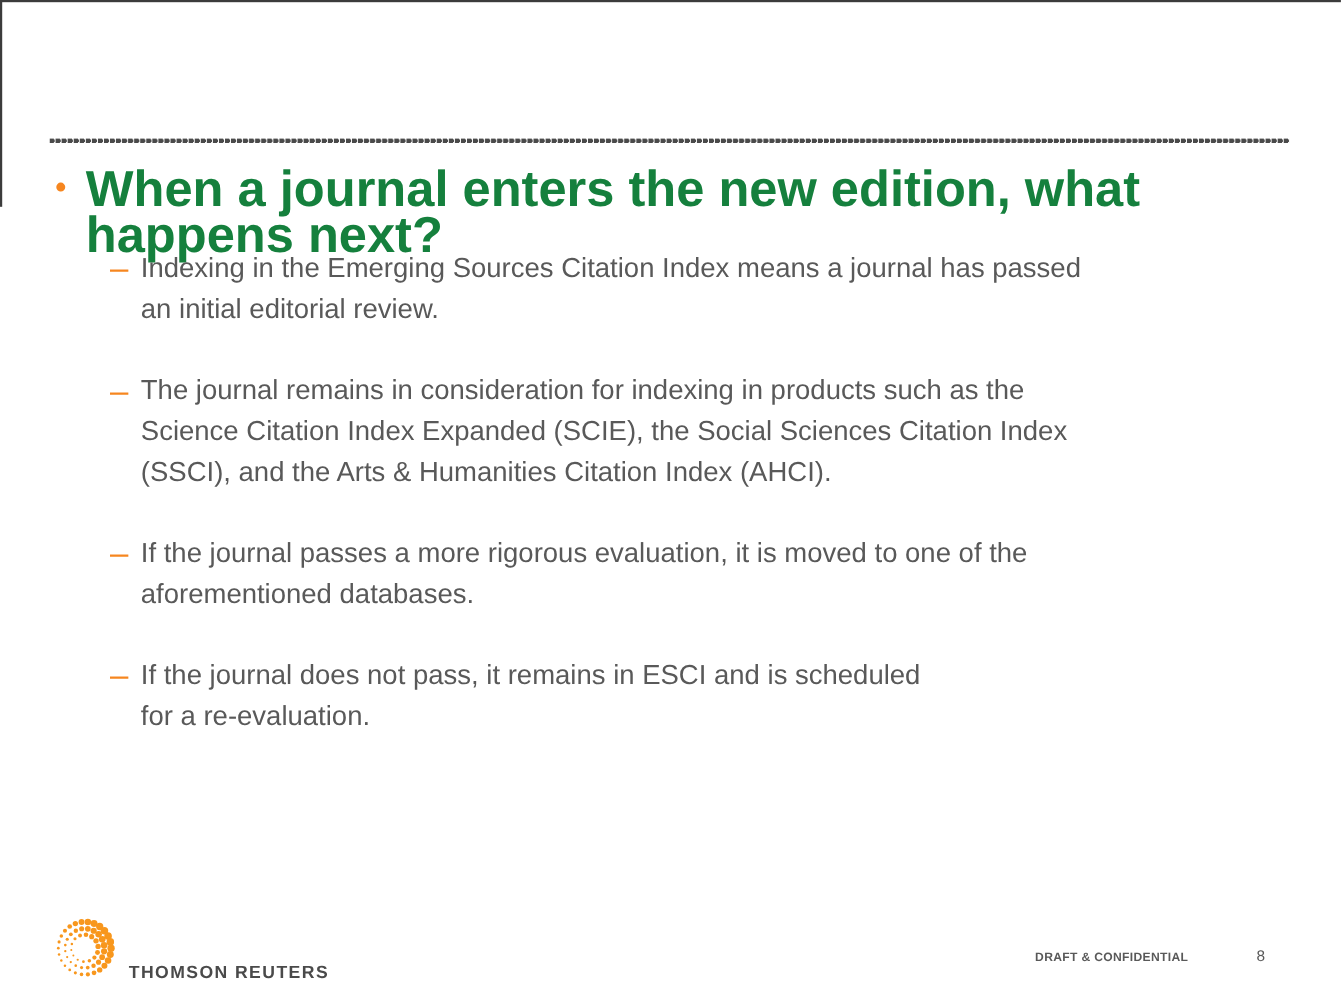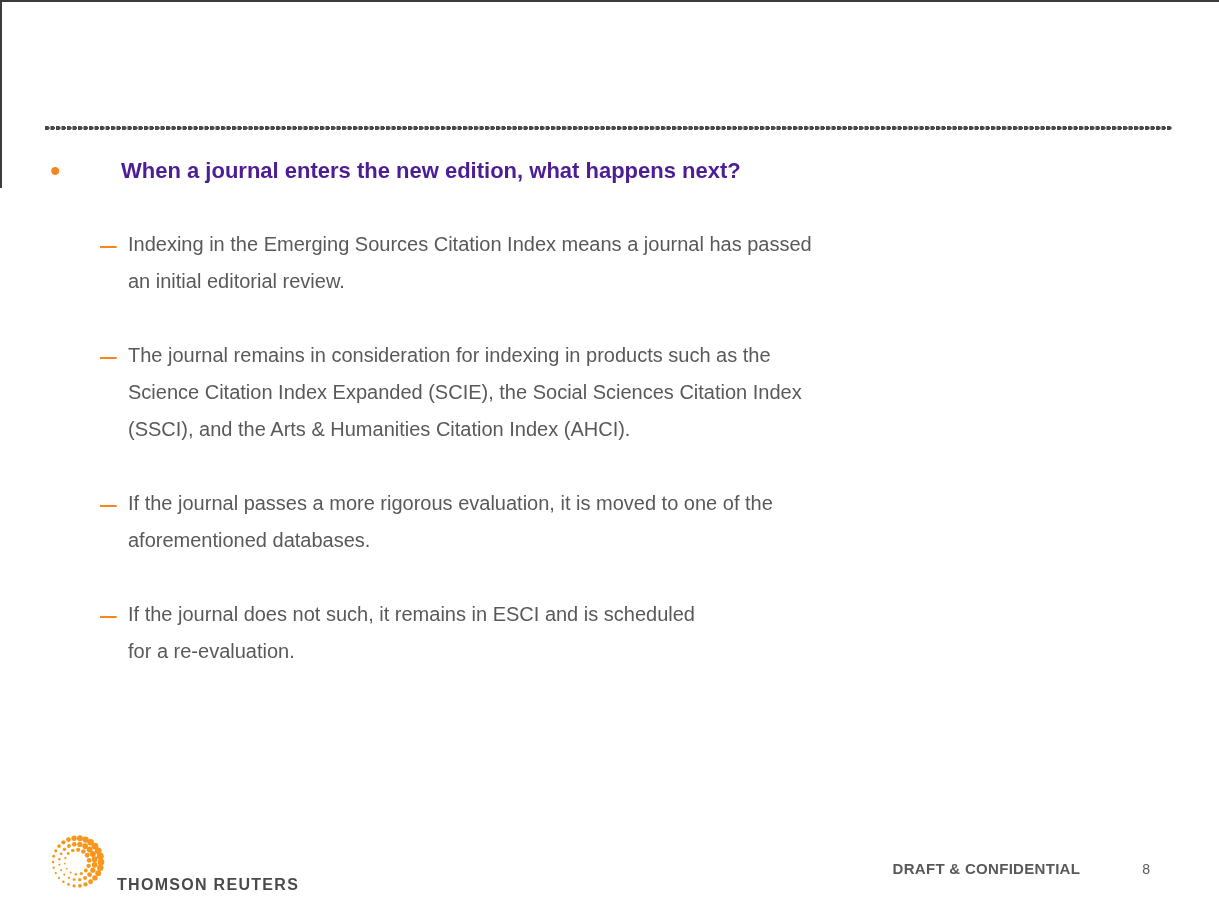--- a/index.html
+++ b/index.html
@@ -28,54 +28,53 @@
 
   .question-row {
     position: absolute; left: 50px; top: 150px; right: 40px;
     display: flex; align-items: flex-start;
   }
   .q-bullet {
     color: var(--accent); font-size: 30px; line-height: 42px;
     width: 28px; flex: 0 0 28px;
   }
   .q-text {
-    font-size: 22px; font-weight: 700; line-height: 42px;
-    color: #4c1d95;
-    margin-left: 43px;
+    font-size: 46px; font-weight: 700; line-height: 42px;
+    color: #15803d;
   }
 
   .answers {
     position: absolute; left: 100px; top: 226px; right: 45px;
     list-style: none;
   }
   .answer-item { display: flex; align-items: flex-start; margin-bottom: 37px; }
   .dash-marker {
     color: var(--accent); font-size: 30px; line-height: 37px; font-weight: 400;
     width: 28px; flex: 0 0 28px;
   }
   .answer-text {
-    font-size: 20px; line-height: 37px; color: #595959;
+    font-size: 25px; line-height: 37px; color: #595959;
     white-space: pre-line;
   }
 
   .footer-left {
     position: absolute; left: 48px; bottom: 8px;
     display: flex; align-items: center; gap: 11px;
   }
   .logo-mark { width: 58px; height: 58px; display: block; }
   .brand-text {
     font-size: 16px; font-weight: 700; color: #4a4a4a;
     letter-spacing: 1.3px; transform: translateY(-1px); margin-top: 48px;
   }
   .footer-right {
     position: absolute; right: 69px; bottom: 26px;
     display: flex; align-items: baseline; gap: 62px;
   }
   .classification {
-    font-size: 15px; font-weight: 700; color: #595959; letter-spacing: 0.3px;
+    font-size: 11px; font-weight: 700; color: #595959; letter-spacing: 0.3px;
   }
   .page-number { font-size: 14px; color: #595959; }
 
   :root { --accent: #F6861F; }
 </style>
 </head>
 <body>
 
 <div class="slide">
 
@@ -101,21 +100,21 @@
 Science Citation Index Expanded (SCIE), the Social Sciences Citation Index
 (SSCI), and the Arts &amp; Humanities Citation Index (AHCI).</span>
     </li>
     <li class="answer-item">
       <span class="dash-marker">–</span>
       <span class="answer-text">If the journal passes a more rigorous evaluation, it is moved to one of the
 aforementioned databases.</span>
     </li>
     <li class="answer-item">
       <span class="dash-marker">–</span>
-      <span class="answer-text">If the journal does not such, it remains in ESCI and is scheduled
+      <span class="answer-text">If the journal does not pass, it remains in ESCI and is scheduled
 for a re-evaluation.</span>
     </li>
   </ul>
 
   <div class="footer-left">
     <span>
       <svg class="logo-mark" id="kinesis-logo" viewBox="0 0 52 52" xmlns="http://www.w3.org/2000/svg">
           <circle cx="47.50" cy="26.00" r="2.99" fill="#F8971D"></circle>
           <circle cx="46.88" cy="31.15" r="2.84" fill="#F8971D"></circle>
           <circle cx="45.04" cy="35.99" r="2.66" fill="#F8971D"></circle>

